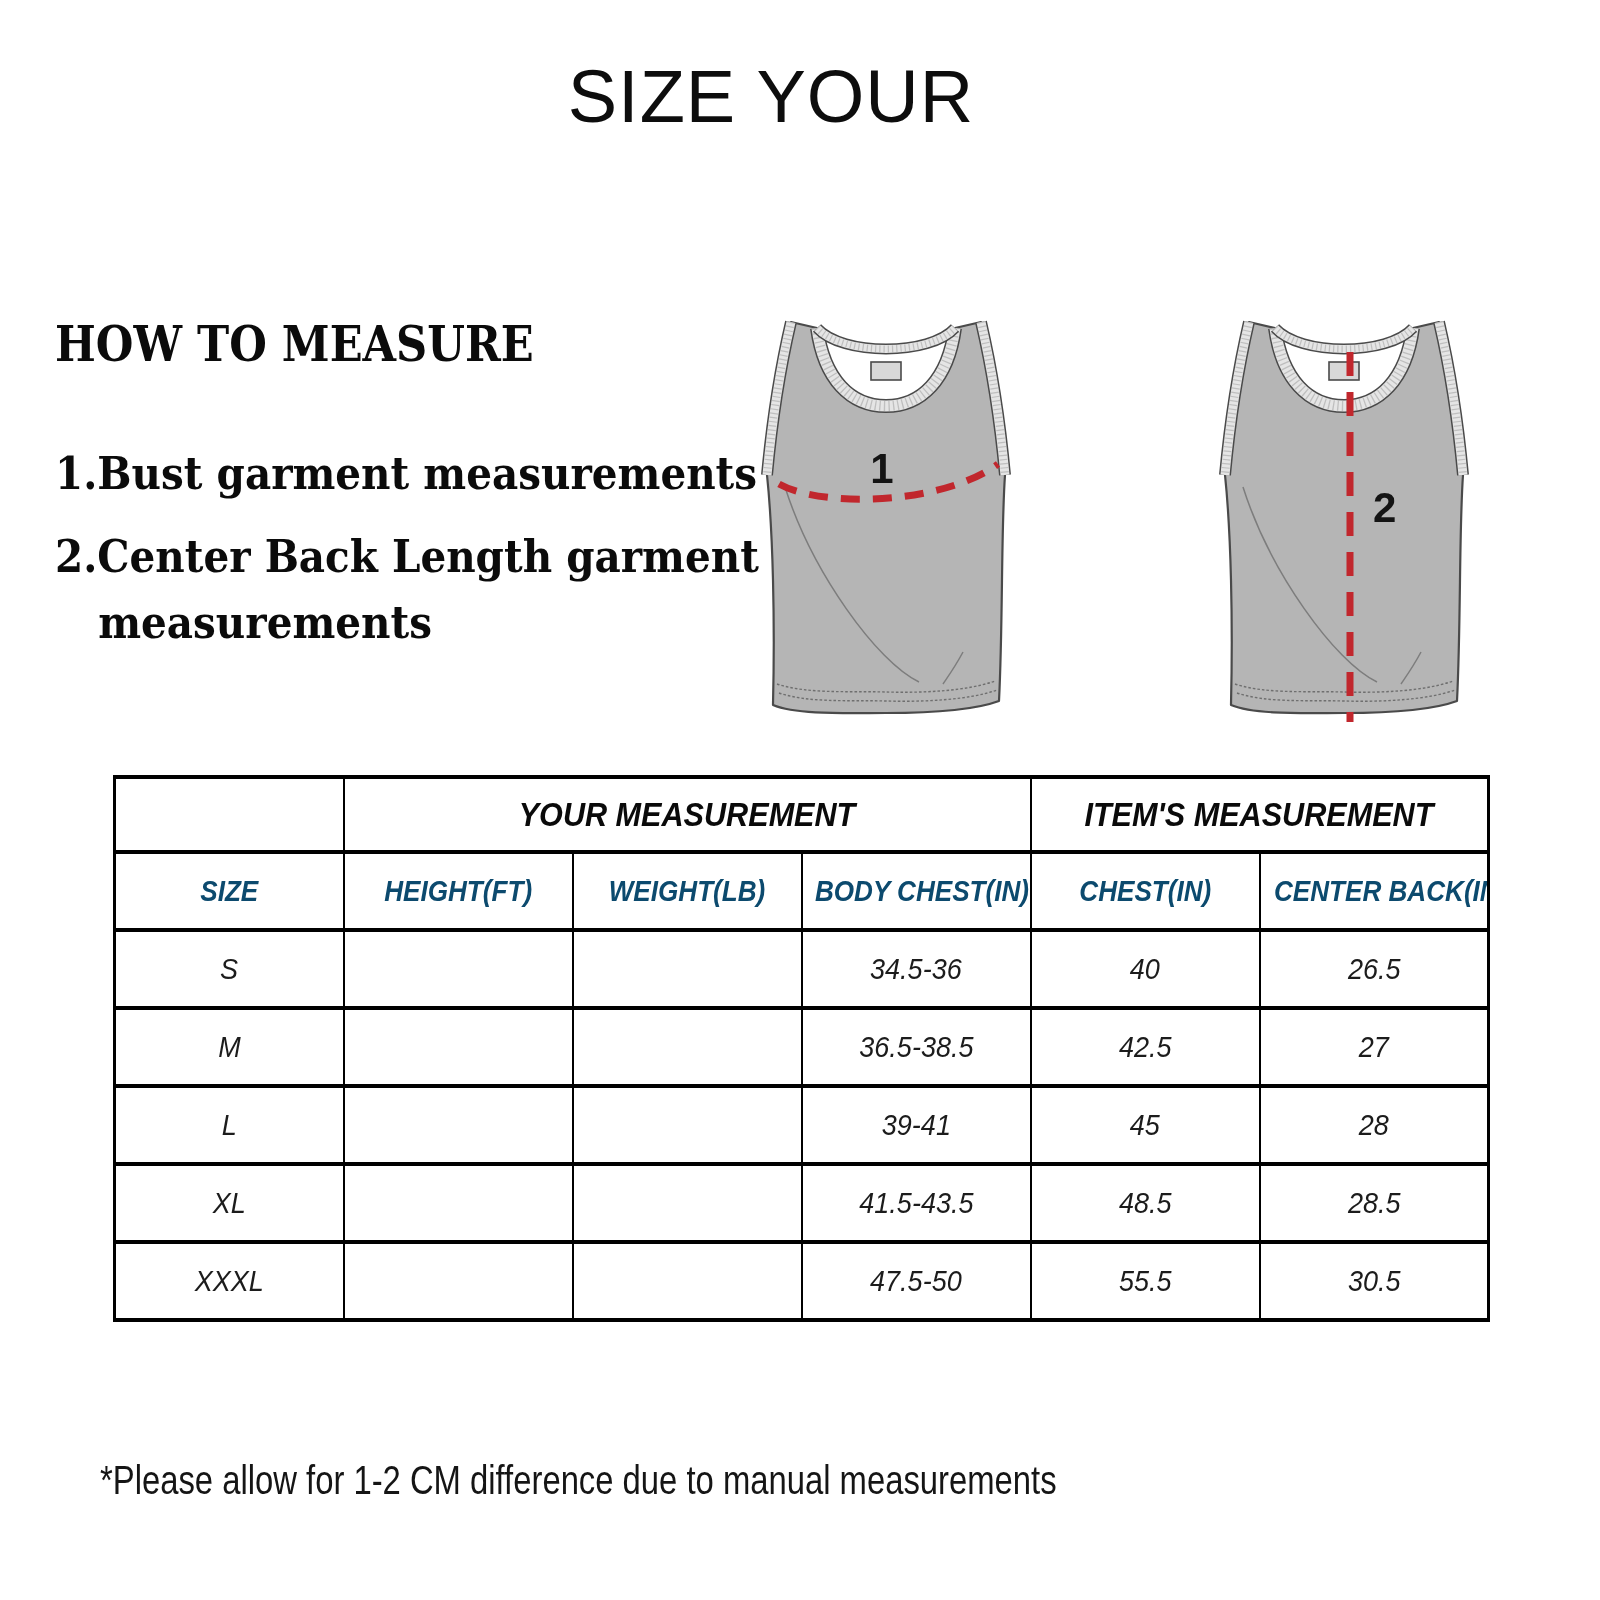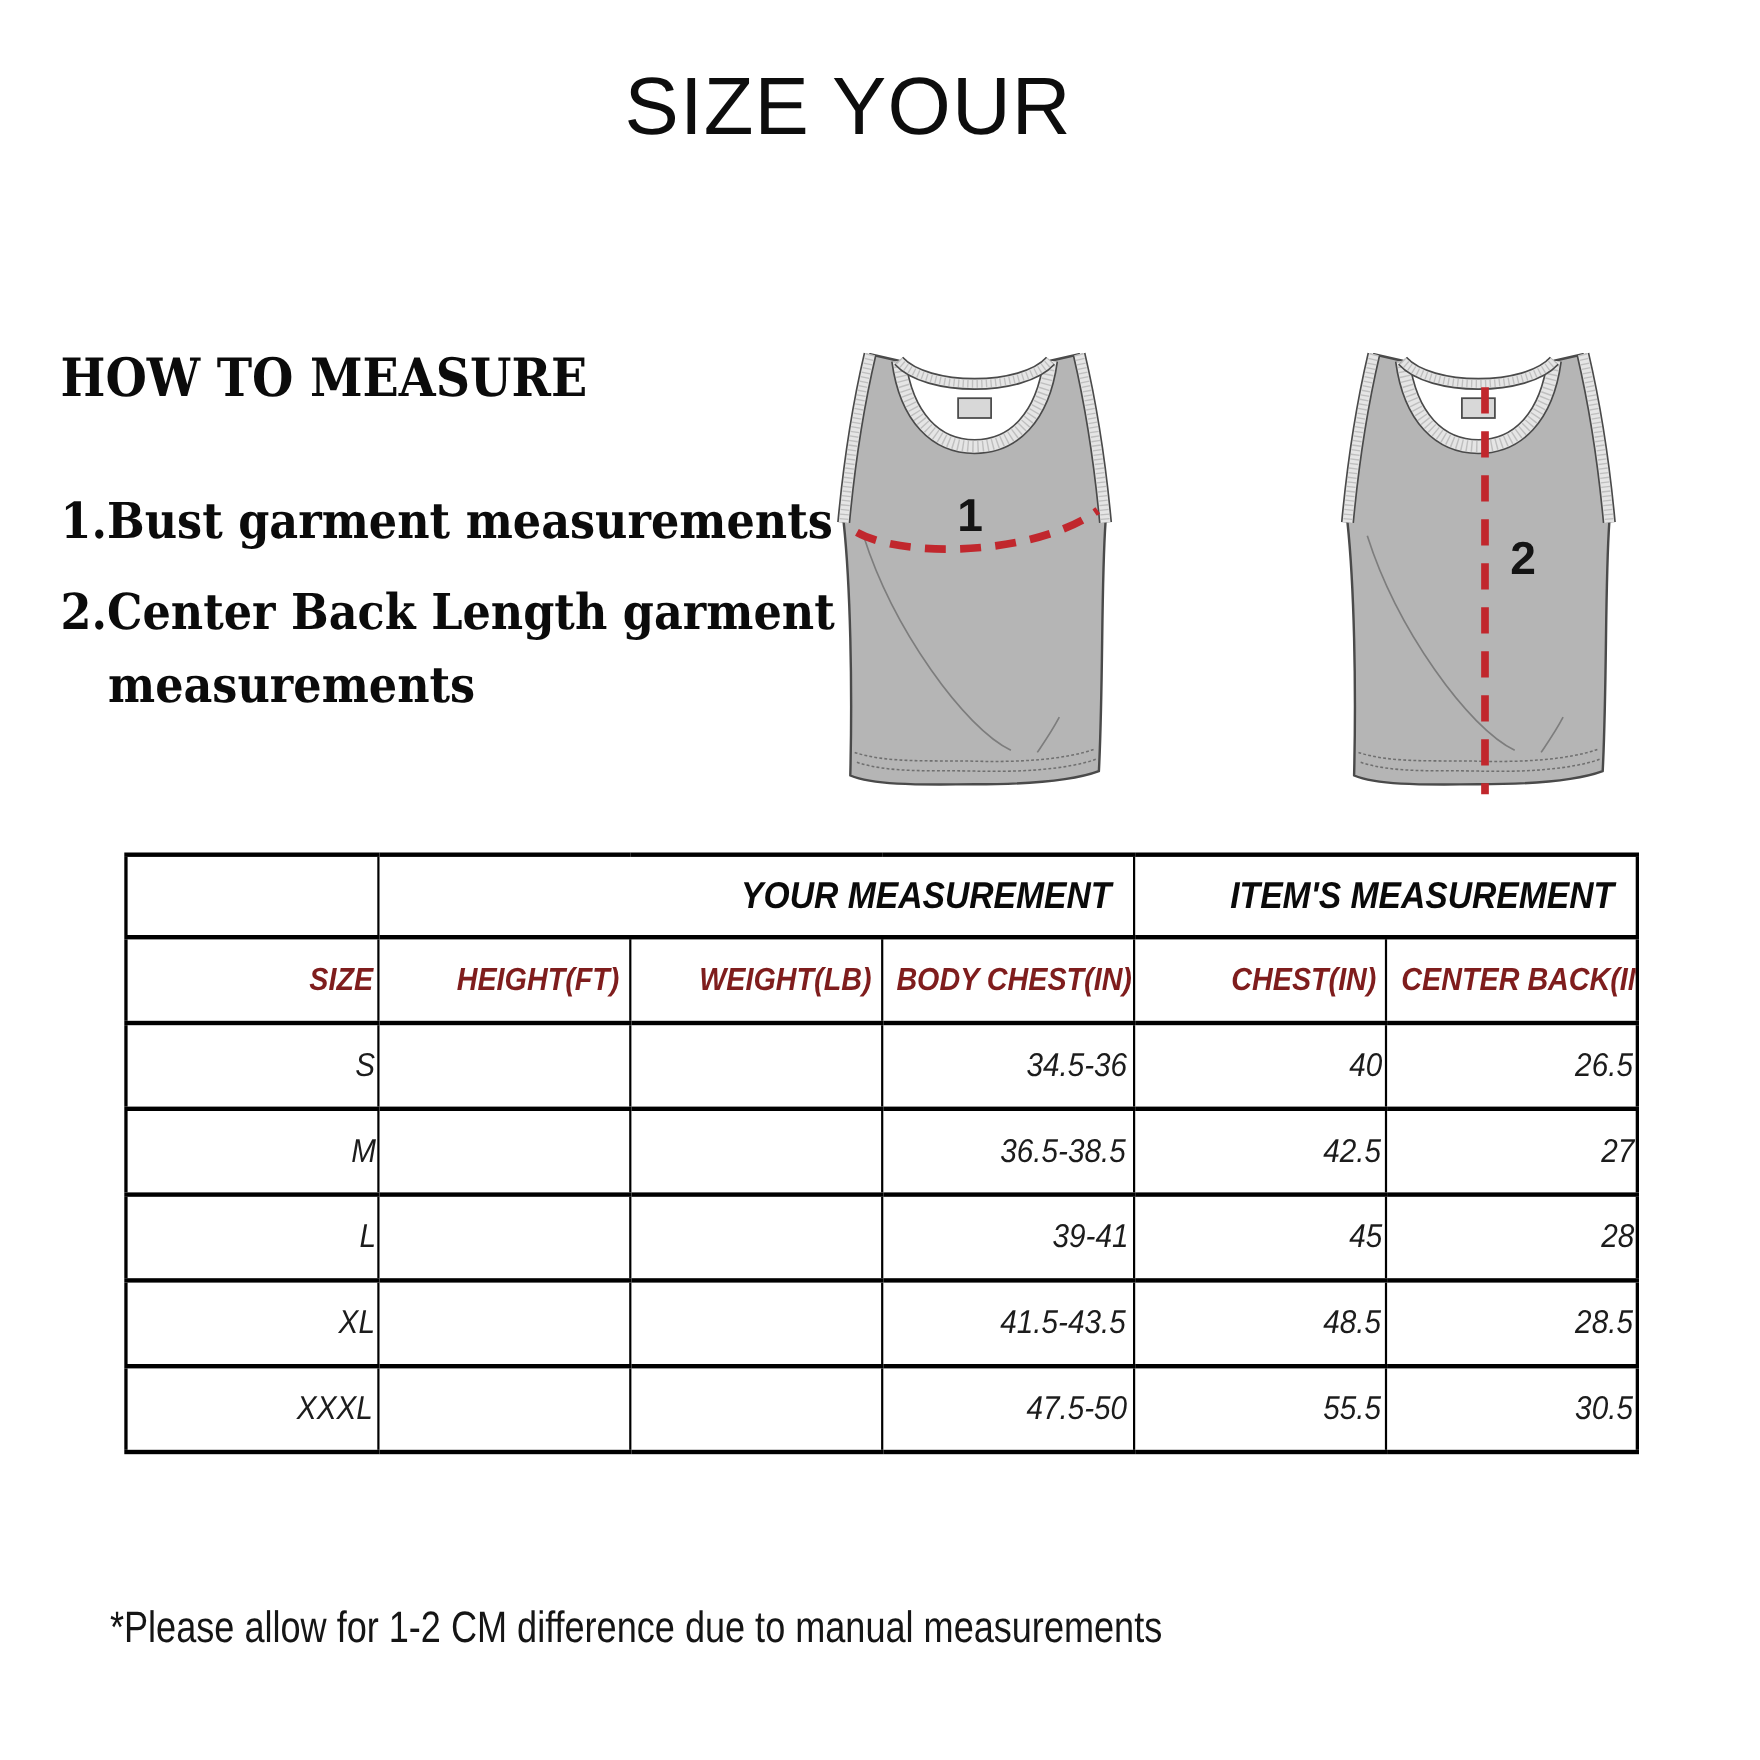--- a/index.html
+++ b/index.html
@@ -34,28 +34,28 @@
   .measure-num{ font-family:"Liberation Sans",sans-serif; font-weight:700; font-size:42px; fill:#141414; }
 
   table.size-table{
     position:absolute; left:113px; top:775px; width:1374px;
     border-collapse:collapse; table-layout:fixed;
     border:3px solid #000;
   }
   .size-table th, .size-table td{
     border-left:2px solid #000; border-right:2px solid #000;
     border-top:4px solid #000; border-bottom:4px solid #000;
-    text-align:right; vertical-align:middle; background:#fff;
+    text-align:center; vertical-align:middle; background:#fff;
     overflow:hidden;
   }
   .size-table thead tr.group-row{ height:75px; }
   .size-table thead tr.col-row{ height:78px; }
   .size-table tbody tr{ height:78px; }
   .group-head{ font-style:italic; font-weight:700; font-size:34px; color:#0a0a0a; }
-  .col-head{ font-style:italic; font-weight:700; font-size:29px; color:#7f1d1d; }
+  .col-head{ font-style:italic; font-weight:700; font-size:29px; color:#0c4a6e; }
   .cell-val{ font-style:italic; font-weight:400; font-size:30px; color:#1c1c1c; }
   .cond{ display:inline-block; transform:scaleX(0.9); white-space:nowrap; }
 
   .footnote{
     position:absolute; left:100px; top:1458px;
     font-size:40px; font-weight:400; color:#151515; white-space:nowrap;
     transform:scaleX(0.82); transform-origin:left top;
     font-family:"Liberation Sans",sans-serif;
   }
 </style>

